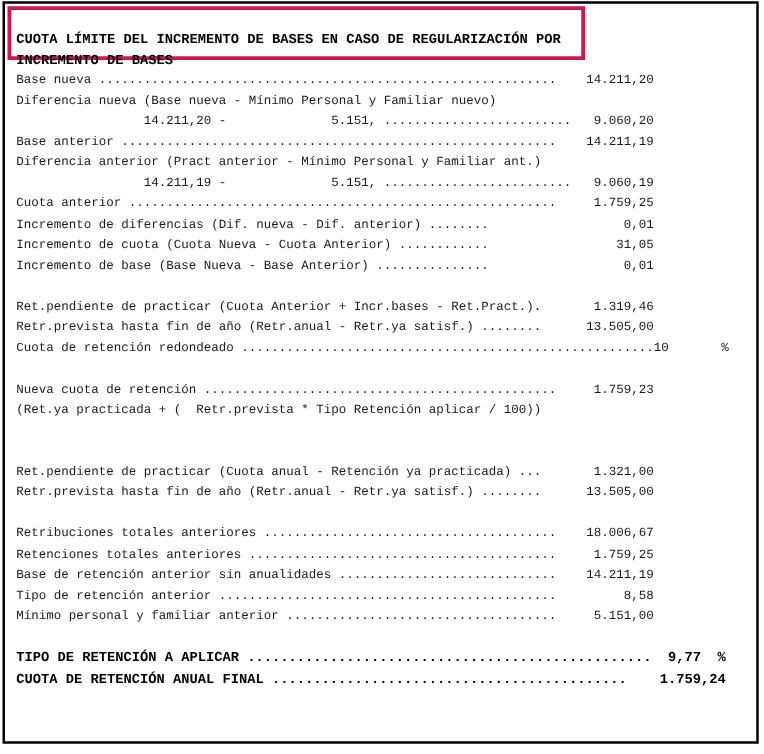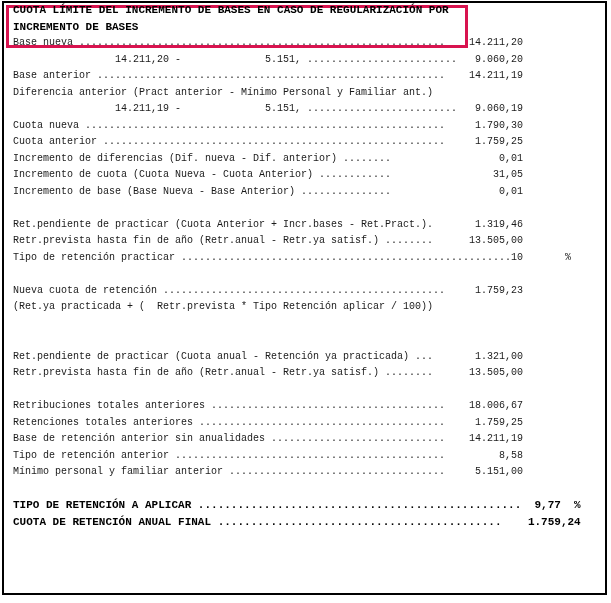--- a/index.html
+++ b/index.html
@@ -6,21 +6,21 @@
   body{
     width:611px;height:603px;position:relative;background:#ffffff;
     font-family:"Liberation Mono","DejaVu Sans Mono",monospace;
     overflow:hidden;
   }
   .frame{
     position:absolute;left:2px;top:1px;width:605px;height:594px;
     border:2px solid #000;box-sizing:border-box;background:#fff;
   }
   .lines{
-    position:absolute;left:13px;top:2px;width:590px;
+    position:absolute;left:13px;top:24px;width:590px;
   }
   .line{
     white-space:pre;
     height:16.5px;line-height:16.5px;
     font-size:10px;
     color:#1a1a1a;
     font-family:"Liberation Mono","DejaVu Sans Mono",monospace;
   }
   .line.bold{
     font-weight:bold;
@@ -35,33 +35,33 @@
 </style>
 </head>
 <body>
 
 <div class="frame" style="border-color: rgb(0, 0, 0);"></div>
 <div class="hlbox" style="border-color: rgb(216, 19, 79);"></div>
 <div class="lines" id="lines-container">
     <div class="line bold">CUOTA LÍMITE DEL INCREMENTO DE BASES EN CASO DE REGULARIZACIÓN POR</div>
     <div class="line bold">INCREMENTO DE BASES</div>
     <div class="line">Base nueva .............................................................    14.211,20</div>
+    <div class="line">Diferencia nueva (Base nueva - Mínimo Personal y Familiar nuevo)</div>
     <div class="line">                 14.211,20 -              5.151, .........................   9.060,20</div>
     <div class="line">Base anterior ..........................................................    14.211,19</div>
     <div class="line">Diferencia anterior (Pract anterior - Mínimo Personal y Familiar ant.)</div>
     <div class="line">                 14.211,19 -              5.151, .........................   9.060,19</div>
-    <div class="line">Cuota nueva ............................................................     1.790,30</div>
     <div class="line">Cuota anterior .........................................................     1.759,25</div>
     <div class="line">Incremento de diferencias (Dif. nueva - Dif. anterior) ........                  0,01</div>
     <div class="line">Incremento de cuota (Cuota Nueva - Cuota Anterior) ............                 31,05</div>
     <div class="line">Incremento de base (Base Nueva - Base Anterior) ...............                  0,01</div>
     <div class="line"></div>
     <div class="line">Ret.pendiente de practicar (Cuota Anterior + Incr.bases - Ret.Pract.).       1.319,46</div>
     <div class="line">Retr.prevista hasta fin de año (Retr.anual - Retr.ya satisf.) ........      13.505,00</div>
-    <div class="line">Tipo de retención practicar .......................................................10       %</div>
+    <div class="line">Cuota de retención redondeado .......................................................10       %</div>
     <div class="line"></div>
     <div class="line">Nueva cuota de retención ...............................................     1.759,23</div>
     <div class="line">(Ret.ya practicada + (  Retr.prevista * Tipo Retención aplicar / 100))</div>
     <div class="line"></div>
     <div class="line"></div>
     <div class="line">Ret.pendiente de practicar (Cuota anual - Retención ya practicada) ...       1.321,00</div>
     <div class="line">Retr.prevista hasta fin de año (Retr.anual - Retr.ya satisf.) ........      13.505,00</div>
     <div class="line"></div>
     <div class="line">Retribuciones totales anteriores .......................................    18.006,67</div>
     <div class="line">Retenciones totales anteriores .........................................     1.759,25</div>

